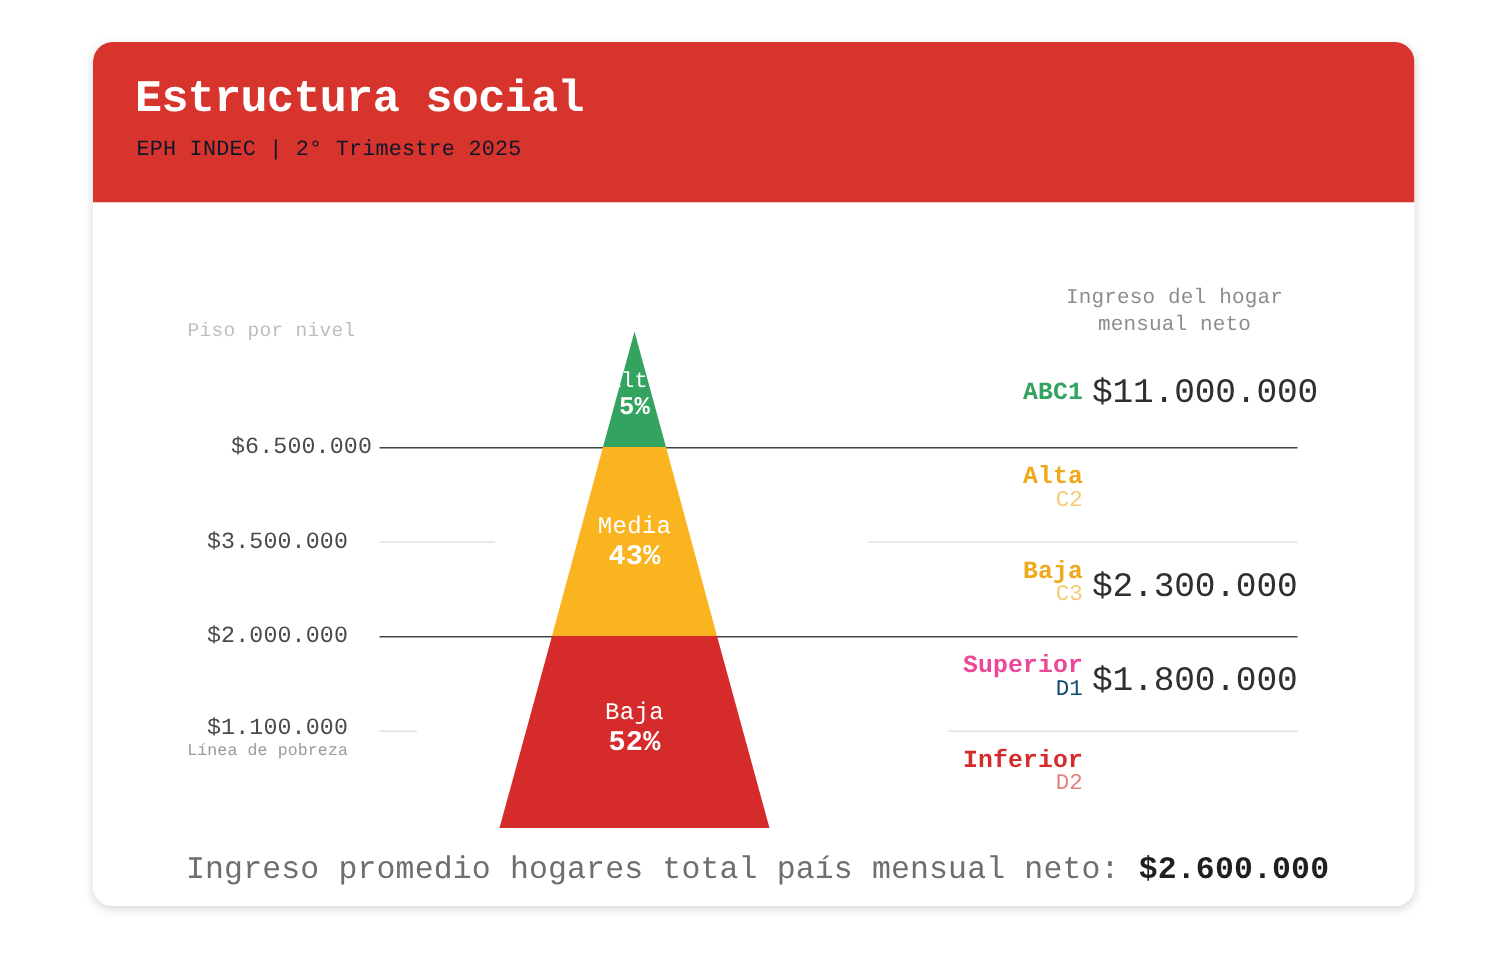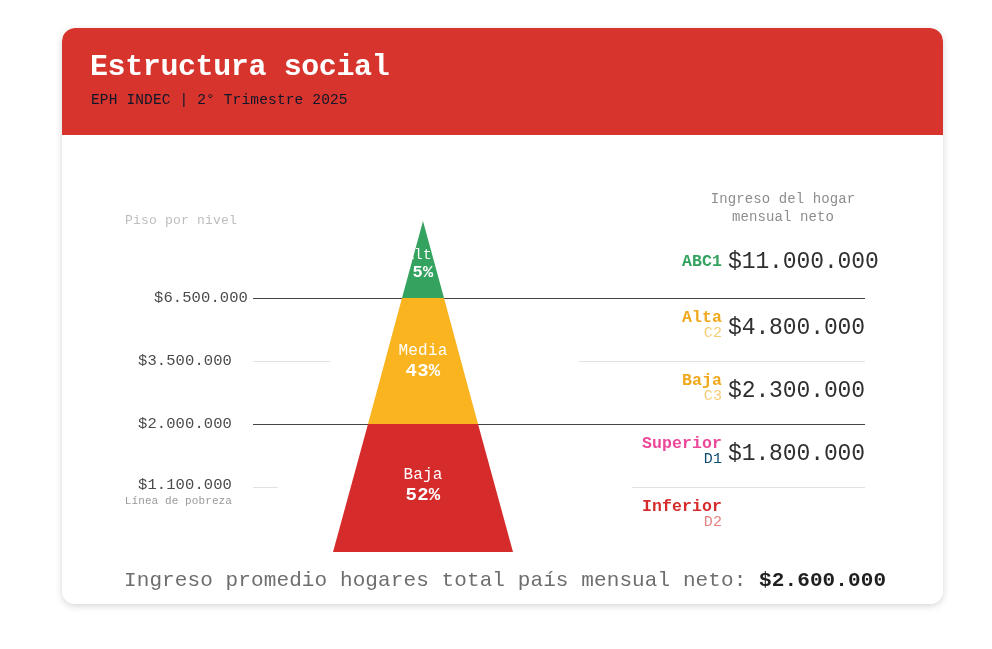--- a/index.html
+++ b/index.html
@@ -217,21 +217,20 @@
 
       <div class="row-seg" style="left:564px; top:118px;">
         <div class="seg-name" style="color:#34a35f;">ABC1</div>
       </div>
       <div class="row-amount" style="top:114px;">$11.000.000</div>
 
       <div class="row-seg" style="left:564px; top:174px;">
         <div class="seg-name" style="color:#f0a81c;">Alta</div>
         <div class="seg-code" style="color:#f5cc76;">C2</div>
       </div>
-      <div class="row-amount" style="top:180px;">$4.800.000</div>
 
       <div class="row-seg" style="left:564px; top:237px;">
         <div class="seg-name" style="color:#f0a81c;">Baja</div>
         <div class="seg-code" style="color:#f5cc76;">C3</div>
       </div>
       <div class="row-amount" style="top:243px;">$2.300.000</div>
 
       <div class="row-seg" style="left:564px; top:300px;">
         <div class="seg-name" style="color:#ec4899;">Superior</div>
         <div class="seg-code" style="color:#0c4a6e;">D1</div>

